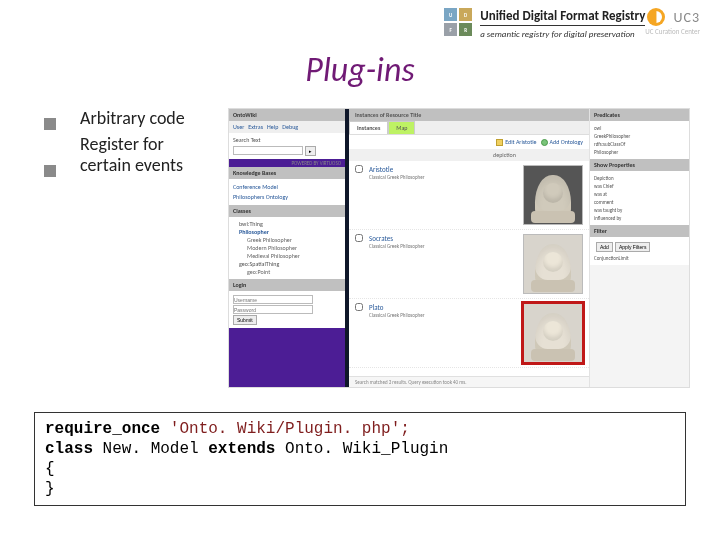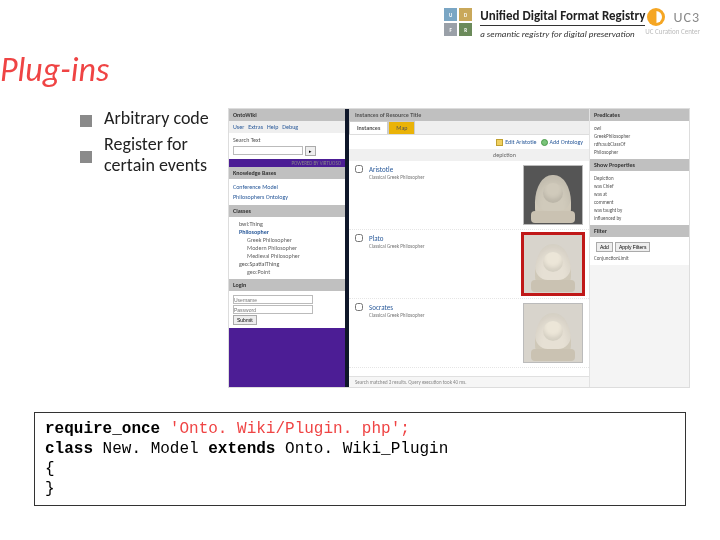--- a/index.html
+++ b/index.html
@@ -30,26 +30,26 @@
   .header-text .title { font-size: 13px; font-weight: bold; color:#222; }
   .header-text hr { border:none; border-top:1px solid #333; margin:2px 0; }
   .header-text .subtitle { font-size: 9px; font-style: italic; color:#333; }
   .header-right { text-align:right; }
   .uc3-logo { display:flex; align-items:center; gap:8px; justify-content:flex-end; }
   .uc3-circle { width:18px; height:18px; border-radius:50%; background:#f5a623; position:relative; }
   .uc3-circle::after { content:""; position:absolute; inset:3px; border-radius:50%; background:#fff; clip-path: polygon(50% 0,100% 0,100% 100%,50% 100%); }
   .uc3-text { font-size:14px; color:#888; letter-spacing:1px; }
   .uc3-sub { font-size:7px; color:#bbb; margin-top:1px; }
   .slide-title {
-    font-size:34px; font-style:italic;
-    color:#ef4444; margin-top:10px; font-family: Calibri, Arial, sans-serif;
+    text-align:center; font-size:34px; font-style:italic;
+    color:#701a75; margin-top:10px; font-family: Calibri, Arial, sans-serif;
   }
   .content { display:flex; padding: 18px 30px 10px 44px; gap:14px; }
   .bullets { width: 170px; }
-  .bullet { display:flex; align-items:center; gap:12px; margin-bottom:4px; font-size:18px; color:#222; line-height:1.2;margin-left:36px; }
+  .bullet { display:flex; align-items:flex-end; gap:24px; margin-bottom:4px; font-size:18px; color:#222; line-height:1.2; }
   .bullet .sq { width:12px; height:12px; background:#8a8a8a; flex:0 0 auto; margin-top:4px; }
   .screenshot {
     flex:1; height:280px; border:1px solid #ddd; background:#fafafa;
     font-size:6px; color:#555; display:flex; position:relative; overflow:hidden;
   }
   .ss-left { width:120px; border-right:4px solid #0f172a; background:#4c1d95; display:flex; flex-direction:column; }
   .panel-hd { background:#c0c0c0; color:#333; padding:2px 4px; font-weight:bold; font-size:6px; display:flex; justify-content:space-between; align-items:center; }
   .panel-body { padding:3px 4px; background:#fff; }
   .nav-links { display:flex; gap:4px; padding:2px 4px; background:#efefef; font-size:6px; }
   .nav-links span { color:#2a5a9a; }
@@ -59,21 +59,21 @@
   .powered { font-size:5px; color:#888; text-align:right; padding:1px 4px; }
   .kb-item { color:#2a5a9a; padding:1px 0; }
   .tree { font-size:6px; }
   .tree .lvl1 { padding-left:6px; }
   .tree .lvl2 { padding-left:14px; color:#666; }
   .tree .sel { color:#2a5a9a; font-weight:bold; }
   .login-body input { display:block; width:80px; height:9px; font-size:5px; border:1px solid #bbb; margin:1px 0; }
   .ss-main { flex:1; display:flex; flex-direction:column; }
   .ss-main-hd { background:#c0c0c0; padding:2px 6px; font-size:6px; font-weight:bold; }
   .tabs { display:flex; gap:0; background:#efefef; border-bottom:1px solid #ddd; }
-  .tab { padding:2px 7px; font-size:6px; border:1px solid #ccc; border-bottom:none; background:#eab308; }
+  .tab { padding:2px 7px; font-size:6px; border:1px solid #ccc; border-bottom:none; background:#bef264; }
   .tab.active { background:#fff; font-weight:bold; }
   .toolbar { display:flex; justify-content:flex-end; gap:4px; padding:3px 6px; background:#fff; }
   .tool-link { font-size:6px; color:#2a5a9a; display:flex; align-items:center; gap:2px; }
   .tool-link .ico { width:7px; height:7px; background:#f0d060; border:1px solid #c0a030; }
   .tool-link .ico.plus { background:#7ac47a; border-color:#4a9a4a; border-radius:50%; }
   .list-hd { display:flex; padding:2px 6px; background:#f0f0f0; font-size:6px; color:#666; }
   .list-hd .c1 { width:14px; }
   .list-hd .c2 { flex:1; }
   .list-hd .c3 { width:90px; }
   .rows { flex:1; overflow:hidden; background:#fff; }
@@ -109,21 +109,21 @@
   .code-block {
     margin: 14px 34px 0 34px;
     border:1px solid #333;
     padding:6px 10px;
     font-family: "Courier New", monospace;
     font-size:16px; line-height:1.25;
     color:#000;
     white-space: pre;
   }
   .code-block .kw { font-weight:bold; }
-  .code-block .str { color:#ef4444; }
+  .code-block .str { color:#7f1d1d; }
 </style>
 </head>
 <body>
 
 <div class="header">
   <div class="header-left">
     <div class="logo">
       <div class="u">U</div>
       <div class="d">D</div>
       <div class="f">F</div>
@@ -230,34 +230,34 @@
             <div class="name">Aristotle</div>
             <div class="desc">Classical Greek Philosopher</div>
           </div>
           <div class="thumb dark">
               <div class="bust"></div>
             </div>
         </div>
         <div class="row">
           <div class="cb"><input type="checkbox" style=""></div>
           <div class="meta">
-            <div class="name">Plato</div>
+            <div class="name">Socrates</div>
             <div class="desc">Classical Greek Philosopher</div>
           </div>
-          <div class="thumb highlight">
+          <div class="thumb">
               <div class="bust"></div>
             </div>
         </div>
         <div class="row">
           <div class="cb"><input type="checkbox" style=""></div>
           <div class="meta">
-            <div class="name">Socrates</div>
+            <div class="name">Plato</div>
             <div class="desc">Classical Greek Philosopher</div>
           </div>
-          <div class="thumb">
+          <div class="thumb highlight">
               <div class="bust"></div>
             </div>
         </div>
       </div>
       <div class="status-bar">Search matched 3 results.   Query execution took 40 ms.</div>
     </div>
 
     <div class="ss-right">
       <div class="panel-hd">Predicates</div>
       <div class="panel-body">

